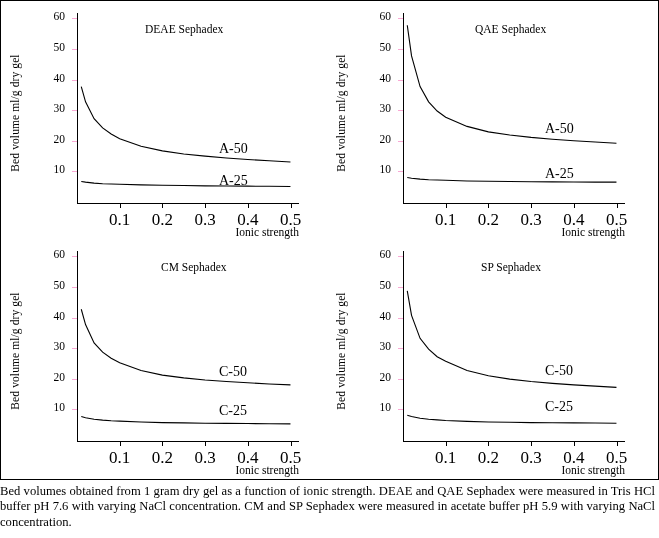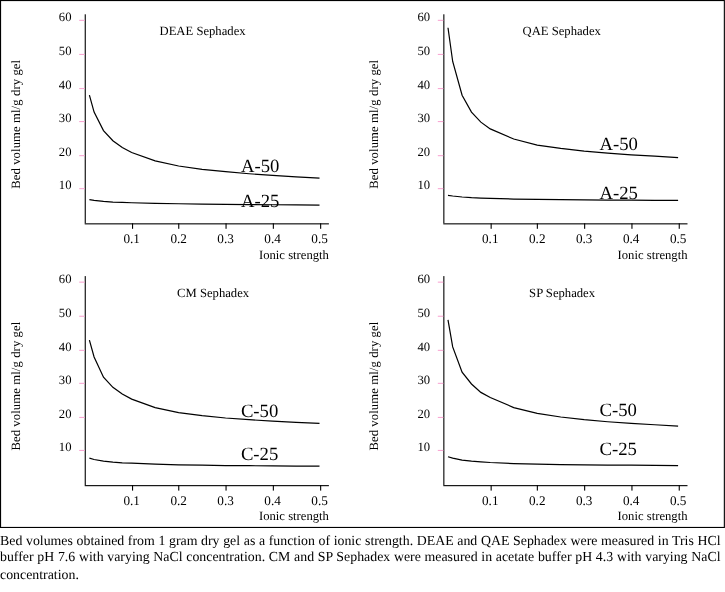--- a/index.html
+++ b/index.html
@@ -90,40 +90,40 @@
   }
   .xtick{
     position:absolute;
     top:190px;
     width:1px;height:5px;
     background:#000;
   }
   .xtick-label{
     position:absolute;
     top:197px;
-    font-size:12px;
+    font-size:17px;
     transform:translateX(-50%);
     white-space:nowrap;
   }
   .xlabel{
     position:absolute;
     top:213px;
     left:0;
     width:222px;
     text-align:right;
     font-size:11.5px;
   }
   .panel-title{
     position:absolute;
     font-size:11.5px;
     white-space:nowrap;
   }
   .series-label{
     position:absolute;
-    font-size:17px;
+    font-size:14px;
     white-space:nowrap;
   }
   svg.curves{
     position:absolute;
     left:0;top:0;
     width:222px;height:190px;
     overflow:visible;
   }
   .caption{
     position:absolute;
@@ -345,15 +345,15 @@
         </svg>
 
         <span class="panel-title" style="left:78px; top:10px;">SP Sephadex</span>
         <span class="series-label" style="left:142px; top:112px;">C-50</span>
         <span class="series-label" style="left:142px; top:148px;">C-25</span>
       </div>
     </div>
 
   </div>
 
-  <div class="caption">Bed volumes obtained from 1 gram dry gel as a function of ionic strength. DEAE and QAE Sephadex were measured in Tris HCl buffer pH 7.6 with varying NaCl concentration. CM and SP Sephadex were measured in acetate buffer pH 4.3 with varying NaCl concentration.</div>
+  <div class="caption">Bed volumes obtained from 1 gram dry gel as a function of ionic strength. DEAE and QAE Sephadex were measured in Tris HCl buffer pH 7.6 with varying NaCl concentration. CM and SP Sephadex were measured in acetate buffer pH 5.9 with varying NaCl concentration.</div>
 
 </div>
 
 </body></html>

